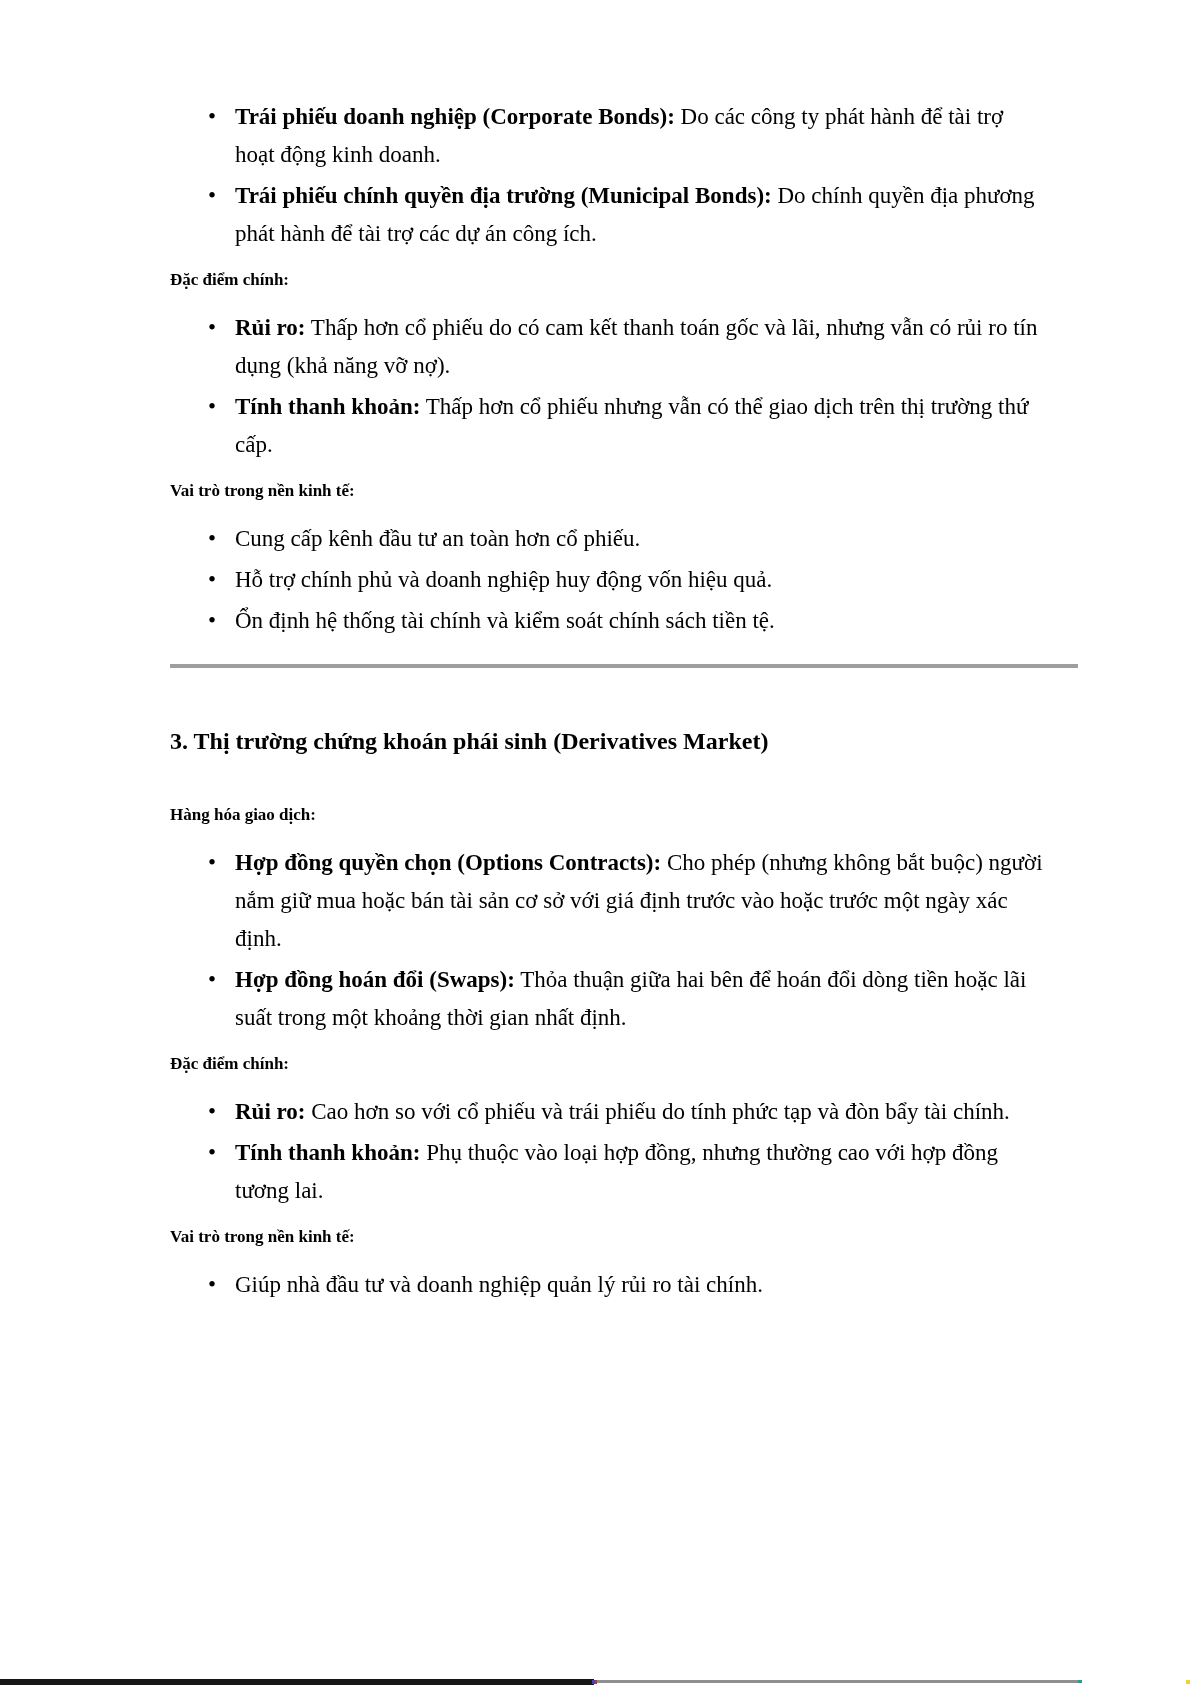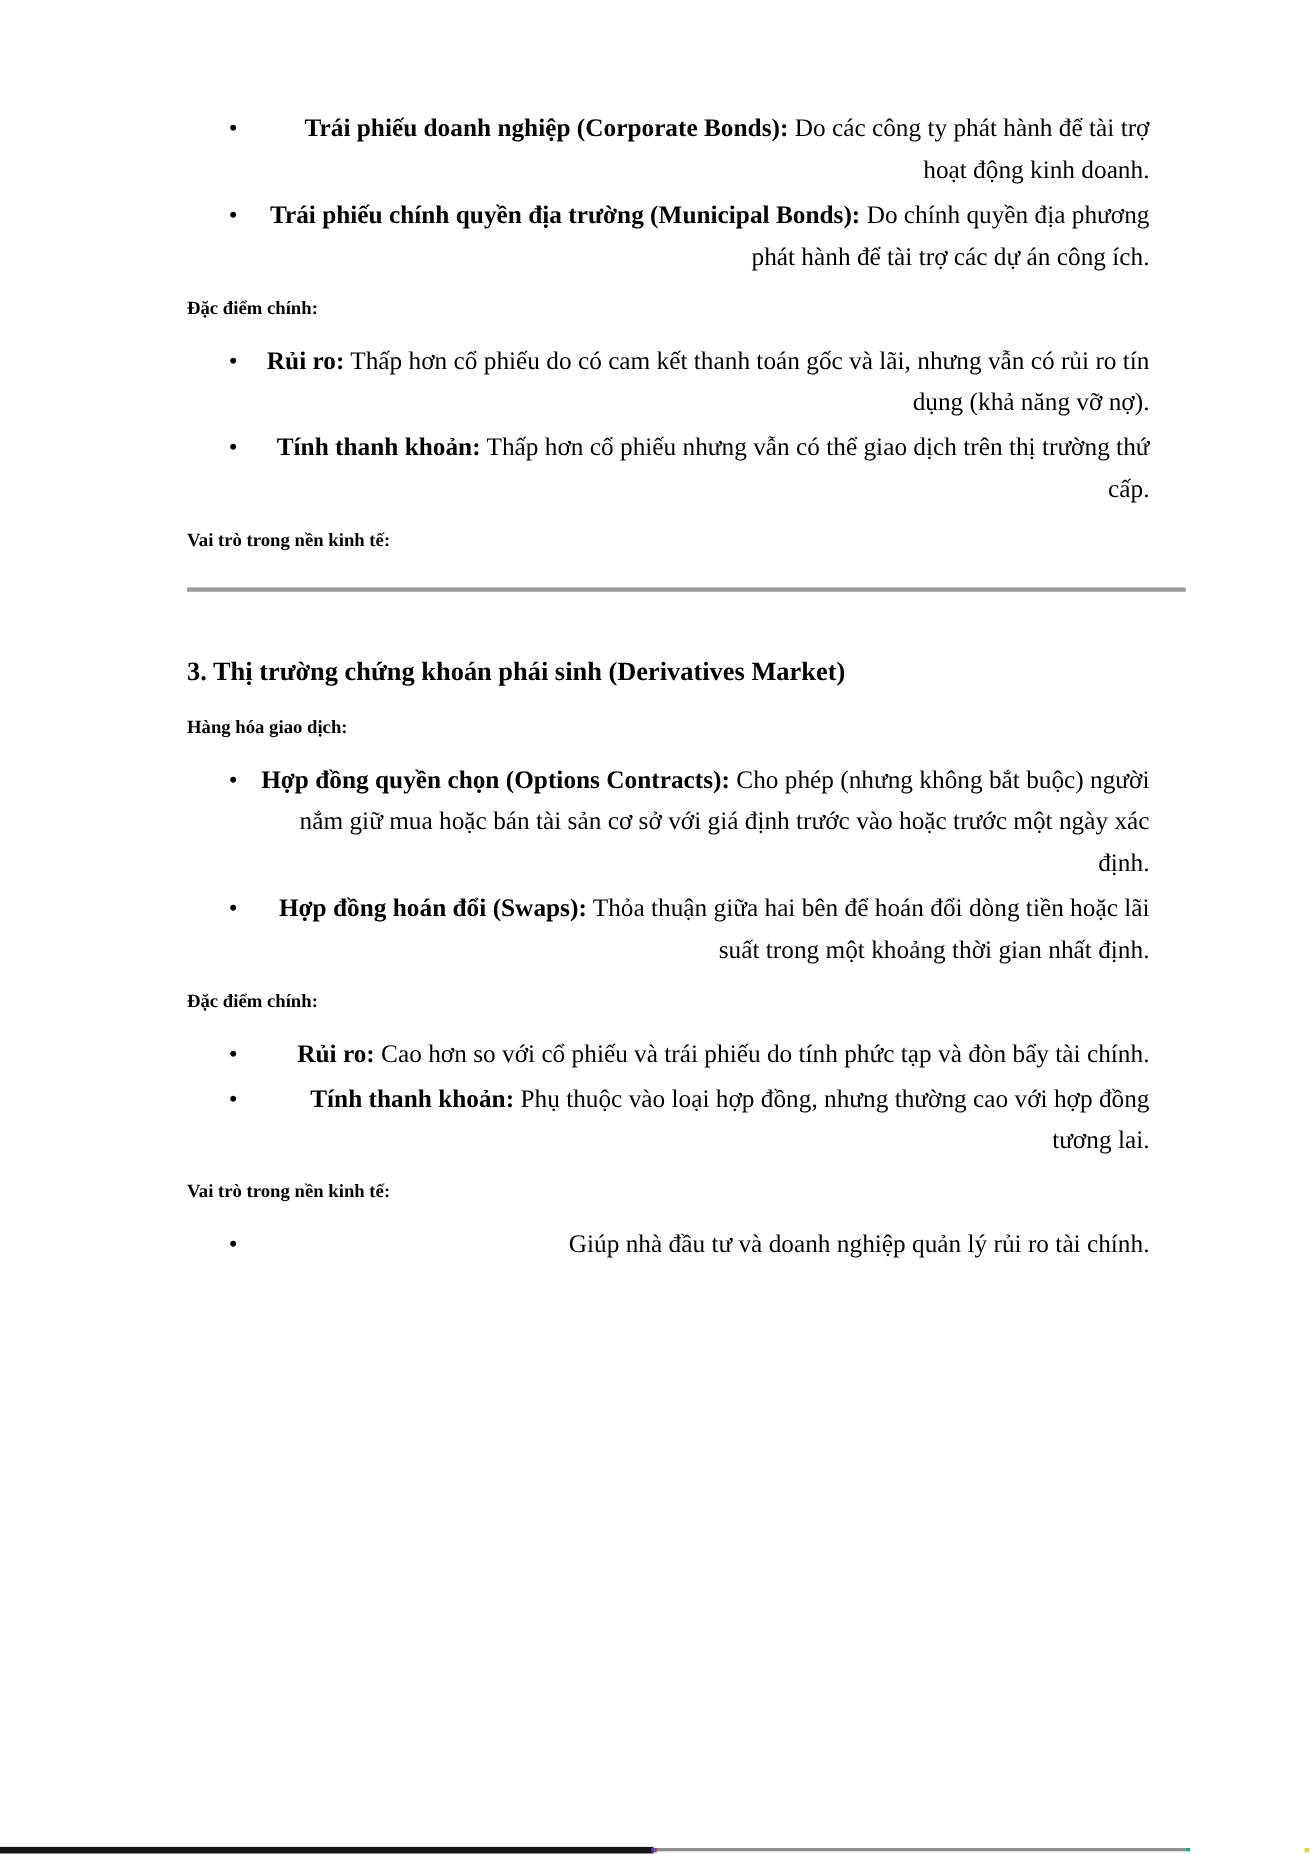--- a/index.html
+++ b/index.html
@@ -27,40 +27,39 @@
   }
   ul.doc-list {
     list-style: none;
     margin: 0;
     padding: 0;
   }
   ul.doc-list li {
     position: relative;
     padding-left: 65px;
     margin: 0 0 3px 0;
-    text-align: right;
   }
   ul.doc-list li::before {
     content: "\2022";
     position: absolute;
     left: 38px;
     top: 0;
   }
   .term {
     font-weight: bold;
   }
   p.doc-heading {
     font-weight: bold;
     font-size: 17px;
     margin: 8px 0 10px 0;
   }
   p.section-title {
     font-weight: bold;
     font-size: 24px;
-    margin: 54px 0 12px 0;
+    margin: 54px 0 36px 0;
   }
   hr.section-divider {
     border: none;
     height: 4px;
     width: 908px;
     margin: 24px 0 0 0;
     background: #9e9e9e;
   }
   
   .edge-strip {
@@ -117,20 +116,31 @@
       <span>Thấp hơn cổ phiếu do có cam kết thanh toán gốc và lãi, nhưng vẫn có rủi ro tín dụng (khả năng vỡ nợ).</span>
     </li>
     <li>
       <span class="term">Tính thanh khoản:</span>
       <span>Thấp hơn cổ phiếu nhưng vẫn có thể giao dịch trên thị trường thứ cấp.</span>
     </li>
   </ul>
 
   <p class="doc-heading">Vai trò trong nền kinh tế:</p>
 
+  <ul class="doc-list">
+    <li>
+      <span>Cung cấp kênh đầu tư an toàn hơn cổ phiếu.</span>
+    </li>
+    <li>
+      <span>Hỗ trợ chính phủ và doanh nghiệp huy động vốn hiệu quả.</span>
+    </li>
+    <li>
+      <span>Ổn định hệ thống tài chính và kiểm soát chính sách tiền tệ.</span>
+    </li>
+  </ul>
 
   <hr class="section-divider">
 
   <p class="section-title">3. Thị trường chứng khoán phái sinh (Derivatives Market)</p>
 
   <p class="doc-heading">Hàng hóa giao dịch:</p>
 
   <ul class="doc-list">
     <li>
       <span class="term">Hợp đồng quyền chọn (Options Contracts):</span>

